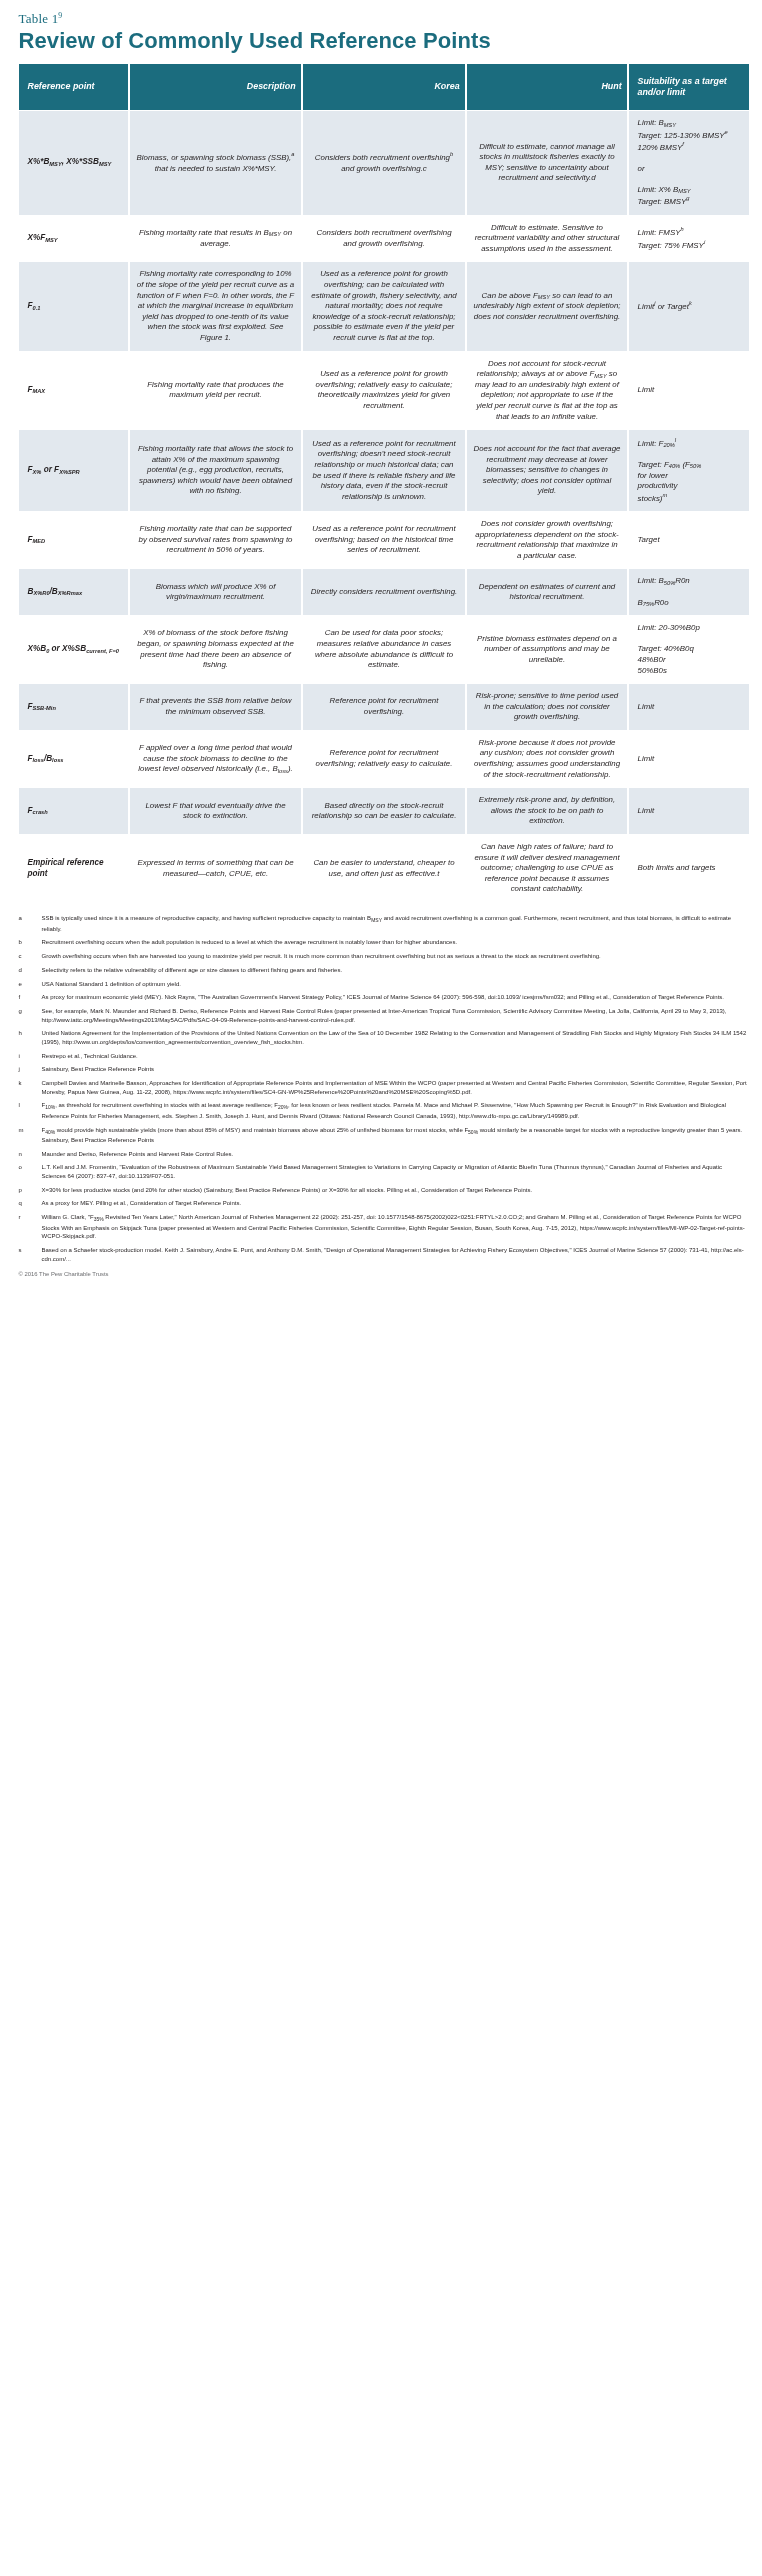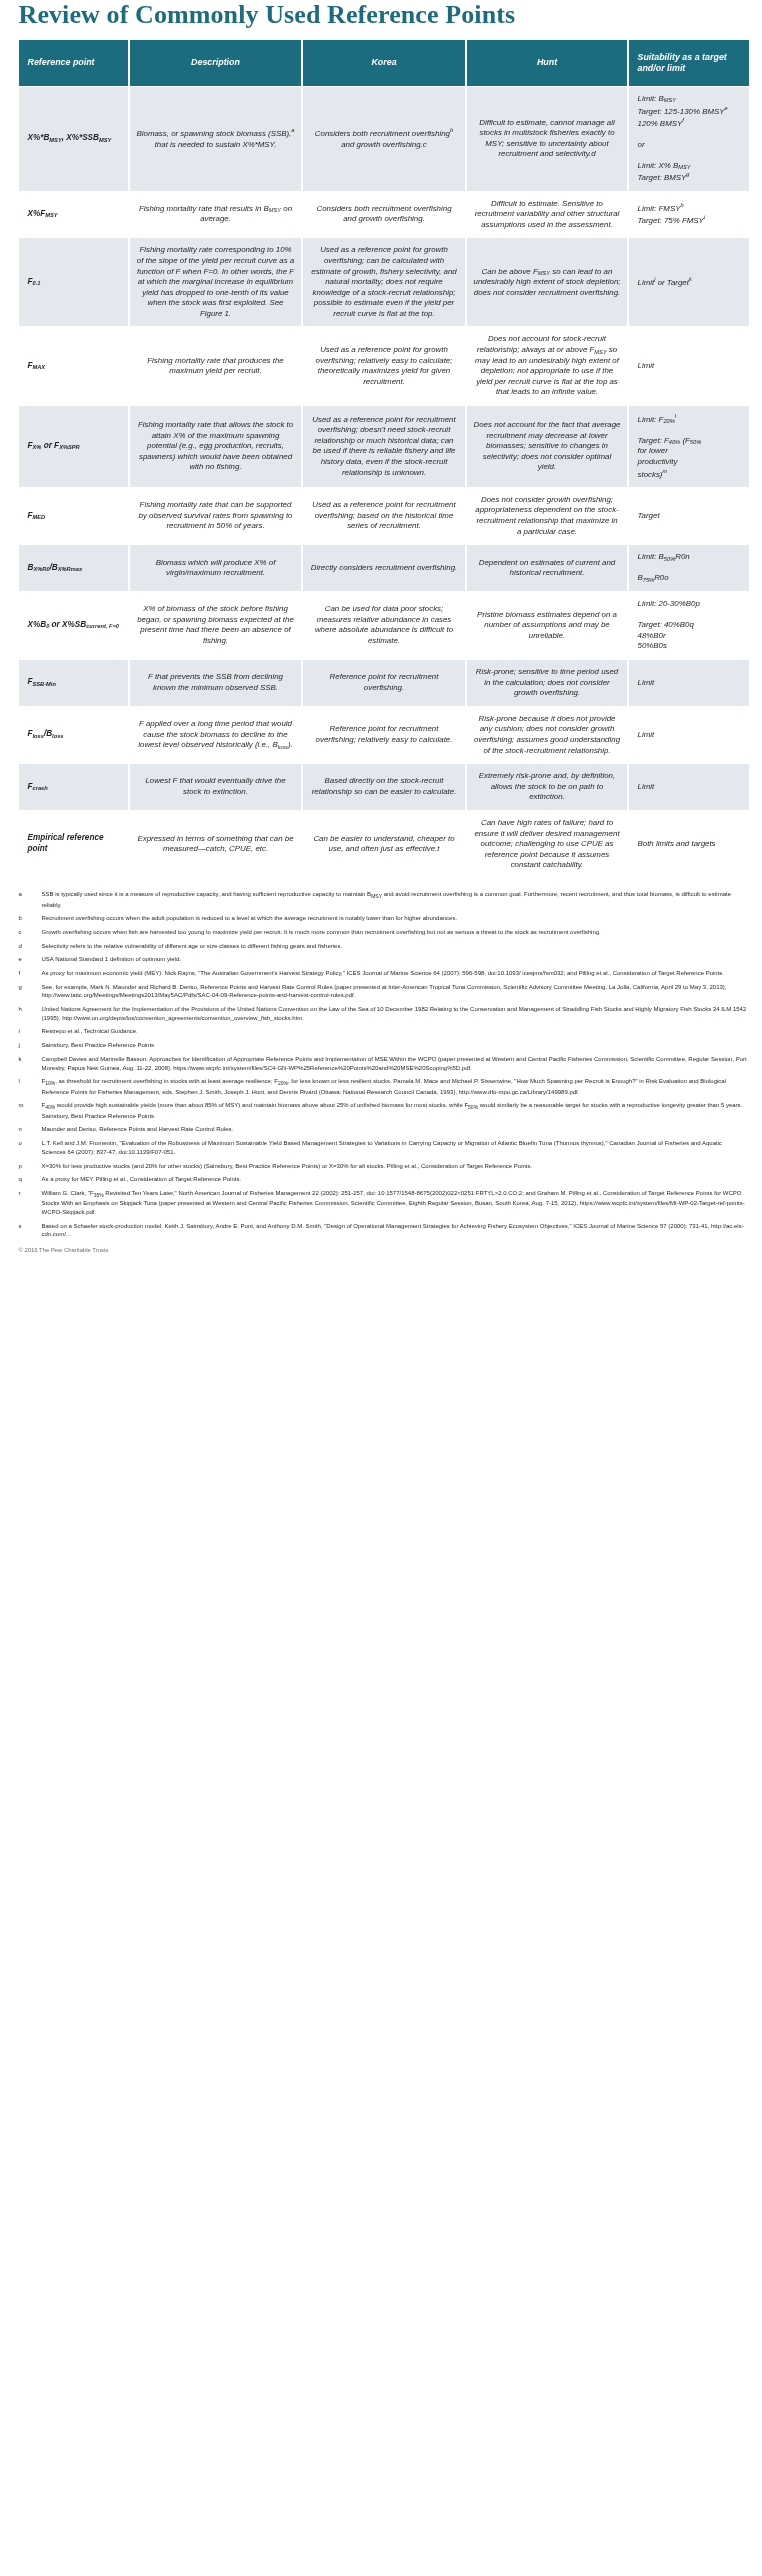--- a/index.html
+++ b/index.html
@@ -15,22 +15,22 @@
   
   .table-label {
     font-family: "Liberation Serif", serif;
     font-size: 13px;
     color: #1b6c7e;
     margin: 10.8px 0 1.5px 1.5px;
     letter-spacing: 0.2px;
   }
   .table-label sup { font-size: 7.7px; vertical-align: super; }
   .page-title {
-    font-family: Liberation Serif, serif;
-    font-size: 26px;
+    font-family: Liberation Sans, sans-serif;
+    font-size: 22px;
     color: #1b6c7e;
     margin: 0 0 10.8px 1.5px;
     letter-spacing: 0.1px;
     line-height: 1.12;
   }
 
   
   table.reftable {
     width: 729px;
     border-collapse: separate;
@@ -42,21 +42,21 @@
   table.reftable col.c2 { width: 171px; }
   table.reftable col.c3 { width: 162px; }
   table.reftable col.c4 { width: 160px; }
   table.reftable col.c5 { width: 120px; }
 
   table.reftable thead th {
     background: #1b6c7e;
     color: #ffffff;
     font-size: 8.9px;
     font-weight: bold;
-    text-align: center;
+    text-align: right;
     vertical-align: middle;
     padding: 7px 5.4px 7.7px 5.4px;
     line-height: 1.2;
     height: 46px;
   }
   table.reftable thead th.left { text-align: left; padding-left: 8.5px; }
 
   table.reftable tbody td {
     font-size: 7.9px;
     line-height: 1.34;
@@ -92,20 +92,23 @@
     font-size: 5.9px;
     color: #6d6e71;
     margin: 7.7px 0 10.8px 1.5px;
   }
 </style>
 </head>
 <body>
 
 <div class="page">
 
+  <div class="table-label">
+    <span>Table 1</span><sup>9</sup>
+  </div>
 
   <h1 class="page-title">Review of Commonly Used Reference Points</h1>
 
   <table class="reftable">
     <colgroup>
       <col class="c1">
         <col class="c2">
         <col class="c3">
         <col class="c4">
         <col class="c5">
@@ -171,21 +174,21 @@
         </tr>
         <tr>
           <td class="rp">X%B<sub>0</sub> or X%SB<sub>current, F=0</sub></td>
           <td>X% of biomass of the stock before fishing began, or spawning biomass expected at the present time had there been an absence of fishing.</td>
           <td>Can be used for data poor stocks; measures relative abundance in cases where absolute abundance is difficult to estimate.</td>
           <td>Pristine biomass estimates depend on a number of assumptions and may be unreliable.</td>
           <td class="suit">Limit:  20-30%B0p<br><br>Target:  40%B0q<br>             48%B0r<br>             50%B0s</td>
         </tr>
         <tr class="alt">
           <td class="rp">F<sub>SSB-Min</sub></td>
-          <td>F that prevents the SSB from declining known the minimum observed SSB.</td>
+          <td>F that prevents the SSB from relative below the minimum observed SSB.</td>
           <td>Reference point for recruitment overfishing.</td>
           <td>Risk-prone; sensitive to time period used in the calculation; does not consider growth overfishing.</td>
           <td class="suit">Limit</td>
         </tr>
         <tr>
           <td class="rp">F<sub>loss</sub>/B<sub>loss</sub></td>
           <td>F applied over a long time period that would cause the stock biomass to decline to the lowest level observed historically (i.e., B<sub>loss</sub>).</td>
           <td>Reference point for recruitment overfishing; relatively easy to calculate.</td>
           <td>Risk-prone because it does not provide any cushion; does not consider growth overfishing; assumes good understanding of the stock-recruitment relationship.</td>
           <td class="suit">Limit</td>

